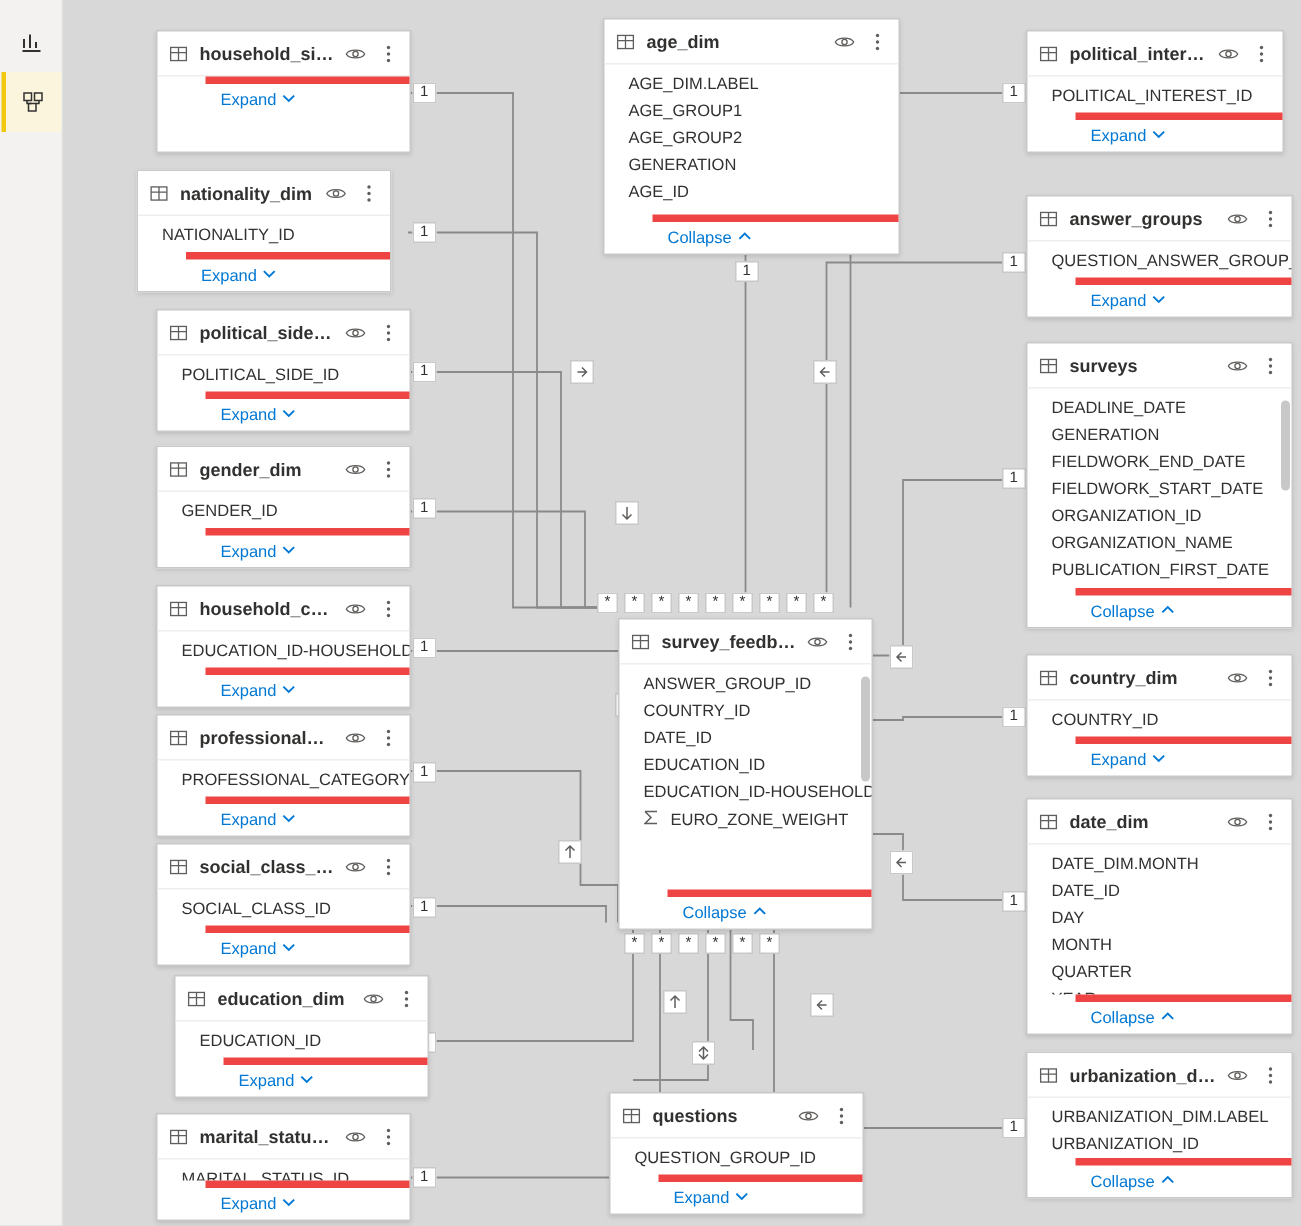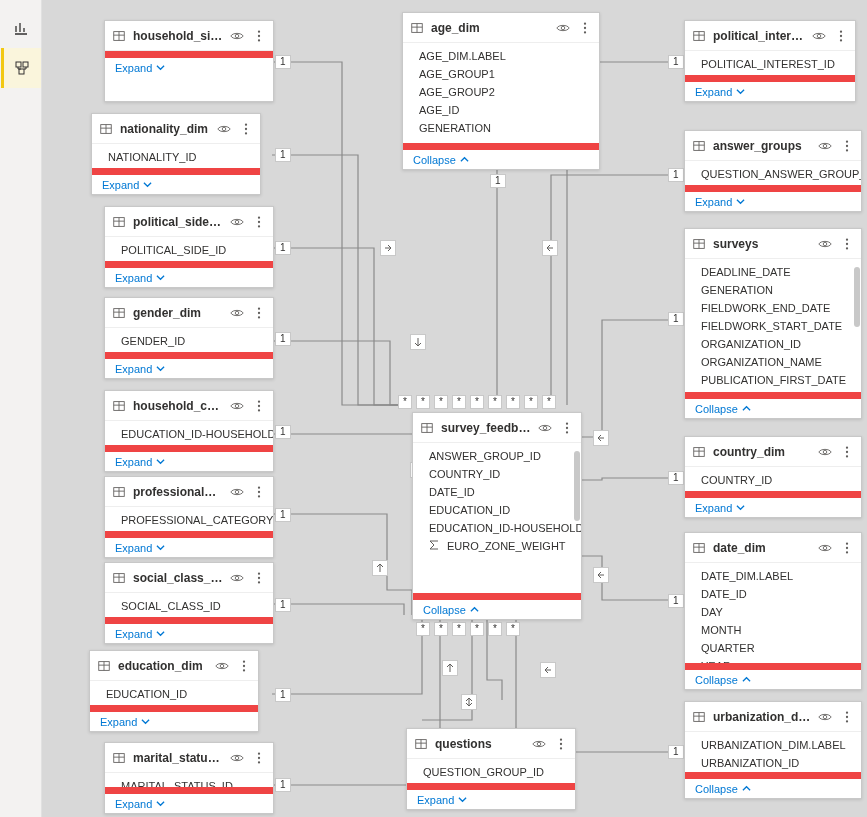--- a/index.html
+++ b/index.html
@@ -94,28 +94,29 @@
     white-space: nowrap;
     overflow: hidden;
     text-overflow: ellipsis;
   }
   .field-icon-sigma {
     width: 12px;
     color: #605e5c;
   }
   .card-footer {
     height: 26px;
-    border-top: 7px solid #ef4444;
+    border-top: 5px solid #ef4444;
     display: flex;
     align-items: center;
     padding: 0 10px;
     color: #0078d4;
     font-size: 11px;
     cursor: pointer;
     gap: 4px;
+    margin-left: 32px;
   }
   .scroll-thumb {
     position: absolute;
     right: 1px;
     width: 6px;
     background: #c8c8c8;
     border-radius: 3px;
   }
   .card-label {
     position: absolute;
@@ -503,21 +504,21 @@
           <span>SOCIAL_CLASS_ID</span>
         </div>
       </div>
       <div class="card-footer">
         <span>Expand</span>
         <span><svg width="9" height="9" viewBox="0 0 10 10">
             <path d="M1 3l4 4 4-4" stroke="#0078d4" fill="none" stroke-width="1.4"></path>
           </svg></span>
       </div>
     </div>
-  <div class="table-card" style="left:47px;top:650px;width:170px;height:82px">
+  <div class="table-card" style="left:74px;top:650px;width:170px;height:82px">
       <div class="card-header">
         <span class="header-icon">
           <svg width="14" height="14" viewBox="0 0 16 16">
             <rect x="2" y="3" width="12" height="10" fill="none" stroke="#605e5c"></rect>
             <path d="M2 7h12M8 3v10" stroke="#605e5c"></path>
           </svg>
         </span>
         <span class="card-title">education_dim</span>
         <span class="header-icon">
           <svg width="14" height="14" viewBox="0 0 16 16">
@@ -608,24 +609,24 @@
         <div class="field-row">
           <span>AGE_DIM.LABEL</span>
         </div>
         <div class="field-row">
           <span>AGE_GROUP1</span>
         </div>
         <div class="field-row">
           <span>AGE_GROUP2</span>
         </div>
         <div class="field-row">
+          <span>GENERATION</span>
+        </div>
+        <div class="field-row">
           <span>AGE_ID</span>
-        </div>
-        <div class="field-row">
-          <span>GENERATION</span>
         </div>
       </div>
       <div class="card-footer">
         <span>Collapse</span>
         <span><svg width="9" height="9" viewBox="0 0 10 10">
             <path d="M1 7l4-4 4 4" stroke="#0078d4" fill="none" stroke-width="1.4"></path>
           </svg></span>
       </div>
     </div>
   <div class="table-card" style="left:370px;top:412px;width:170px;height:208px">
@@ -897,21 +898,21 @@
         <span class="header-icon">
           <svg width="14" height="14" viewBox="0 0 16 16">
             <circle cx="8" cy="3" r="1.3" fill="#605e5c"></circle>
             <circle cx="8" cy="8" r="1.3" fill="#605e5c"></circle>
             <circle cx="8" cy="13" r="1.3" fill="#605e5c"></circle>
           </svg>
         </span>
       </div>
       <div class="card-body">
         <div class="field-row">
-          <span>DATE_DIM.LABEL</span>
+          <span>DATE_DIM.MONTH</span>
         </div>
         <div class="field-row">
           <span>DATE_ID</span>
         </div>
         <div class="field-row">
           <span>DAY</span>
         </div>
         <div class="field-row">
           <span>MONTH</span>
         </div>

